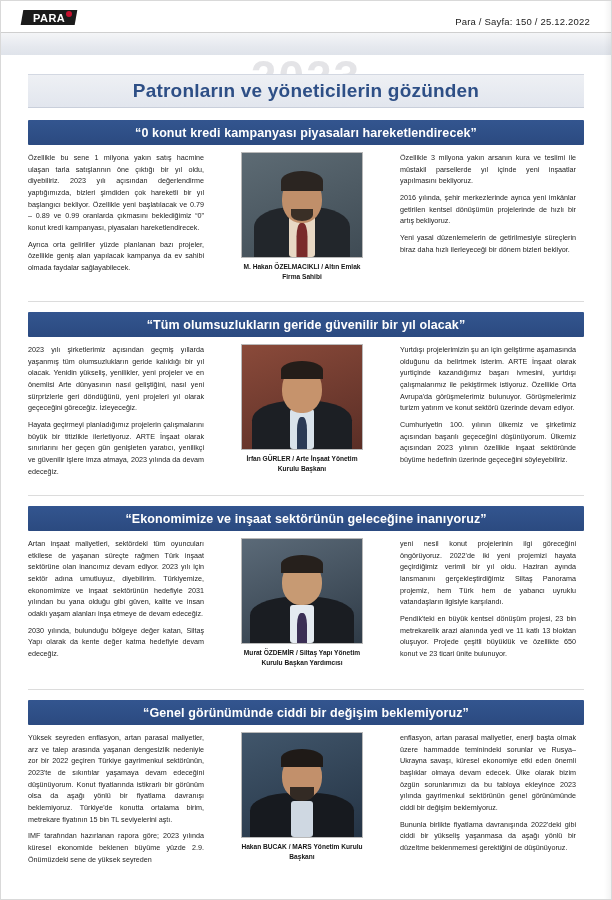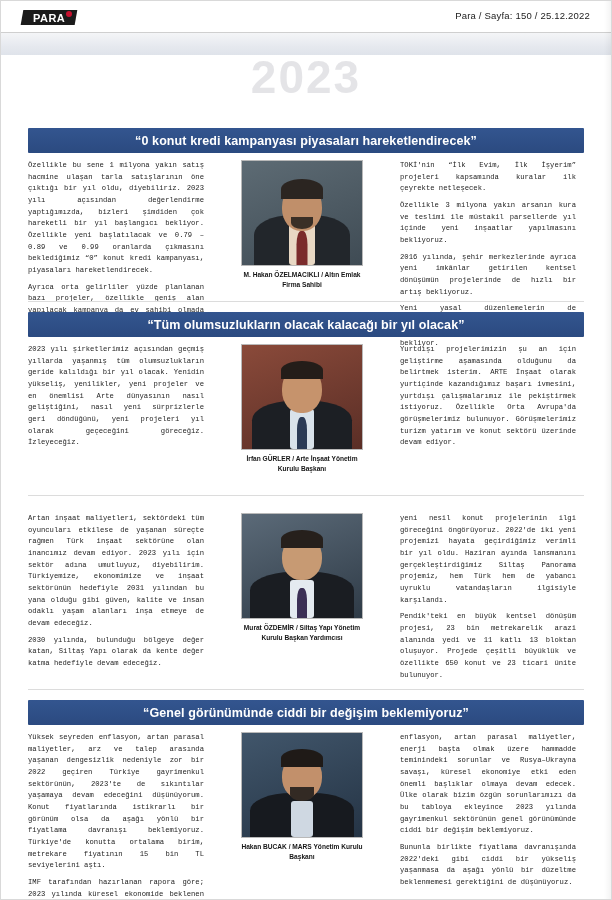--- a/index.html
+++ b/index.html
@@ -57,21 +57,21 @@
     left: 66px;
     top: 11px;
     width: 6px;
     height: 6px;
     border-radius: 50%;
     background: #c8102e;
   }
   .issue-line {
     position: absolute;
     right: 22px;
-    top: 10px;
+    top: 16px;
     font-size: 9.5px;
     color: #1b1b1b;
     letter-spacing: 0.2px;
   }
   .header-rule {
     position: absolute;
     left: 0;
     top: 32px;
     width: 612px;
     height: 1px;
@@ -149,21 +149,21 @@
     gap: 9px;
     align-items: flex-start;
   }
   .col {
     width: 176px;
     font-size: 7.2px;
     line-height: 1.62;
     color: #1d1d1d;
     text-align: justify;
   }
-  .col p { margin: 0 0 5px 0; font-family: Liberation Mono, monospace; }
+  .col p { margin: 0 0 5px 0; }
   .photo-col {
     width: 178px;
     display: flex;
     flex-direction: column;
     align-items: center;
   }
   .photo {
     width: 120px;
     height: 104px;
     border: 1px solid #b9b9b9;
@@ -196,21 +196,21 @@
     margin-top: 4px;
     width: 132px;
     text-align: center;
     font-size: 6.6px;
     font-weight: bold;
     line-height: 1.45;
     color: #151515;
   }
 
   
-  #sec-0 { top: 128px; }
+  #sec-0 { top: 120px; }
   #sec-1 { top: 312px; }
   #sec-2 { top: 506px; }
   #sec-3 { top: 700px; }
 
   .sec-divider {
     position: absolute;
     left: 28px;
     width: 556px;
     height: 1px;
     background: #dcdcdc;
@@ -237,20 +237,23 @@
     <div class="header-rule"></div>
     <div class="logo">
       <span class="logo-text">PARA</span>
     </div>
     <div class="logo-dot"></div>
     <div class="issue-line">Para / Sayfa: 150 / 25.12.2022</div>
   </div>
 
   <div class="ghost-year">2023</div>
 
+  <div class="main-title-wrap">
+    <div class="main-title">Patronların ve yöneticilerin gözünden</div>
+  </div>
 
   <div class="section" id="sec-0">
     <div class="sec-head">
       <div class="sec-head-text">“0 konut kredi kampanyası piyasaları hareketlendirecek”</div>
     </div>
     <div class="sec-body">
       <div class="col">
         <p>Özellikle bu sene 1 milyona yakın satış hacmine ulaşan tarla satışlarının öne çıktığı bir yıl oldu, diyebiliriz. 2023 yılı açısından değerlendirme yaptığımızda, bizleri şimdiden çok hareketli bir yıl başlangıcı bekliyor. Özellikle yeni başlatılacak ve 0.79 – 0.89 ve 0.99 oranlarda çıkmasını beklediğimiz “0” konut kredi kampanyası, piyasaları hareketlendirecek.</p>
         <p>Ayrıca orta gelirliler yüzde planlanan bazı projeler, özellikle geniş alan yapılacak kampanya da ev sahibi olmada faydalar sağlayabilecek.</p>
       </div>
@@ -260,56 +263,60 @@
           <div class="body" style="bottom:0;width:96px;height:50px;background:#22262b"></div>
           <div class="shirt" style="bottom:0;width:26px;height:42px;background:#e8d8c4;border-radius:3px"></div>
           <div class="body" style="bottom:0;width:11px;height:34px;background:#7a2b2b"></div>
           <div class="head" style="top:22px;width:40px;height:48px;background:#c08f6a"></div>
           <div class="head" style="top:18px;width:42px;height:20px;background:#2b2521;border-radius:50% 50% 0 0"></div>
           <div class="head" style="top:56px;width:22px;height:12px;background:#3a2f26;border-radius:0 0 50% 50%"></div>
         </div>
         <div class="caption">M. Hakan ÖZELMACIKLI / Altın Emlak Firma Sahibi</div>
       </div>
       <div class="col">
-        <p>TOKİ'nin “İlk Evim, İlk İşyerim” projeleri kapsamında kuralar ilk çeyrekte netleşecek.</p>
         <p>Özellikle 3 milyona yakın arsanın kura ve teslimi ile müstakil parsellerde yıl içinde yeni inşaatlar yapılmasını bekliyoruz.</p>
         <p>2016 yılında, şehir merkezlerinde ayrıca yeni imkânlar getirilen kentsel dönüşümün projelerinde de hızlı bir artış bekliyoruz.</p>
         <p>Yeni yasal düzenlemelerin de getirilmesiyle süreçlerin biraz daha hızlı ilerleyeceği bir dönem bizleri bekliyor.</p>
       </div>
     </div>
   </div>
   <div class="sec-divider" id="div-0"></div>
 
   <div class="section" id="sec-1">
     <div class="sec-head">
-      <div class="sec-head-text">“Tüm olumsuzlukların olacak kalacağı bir yıl olacak”</div>
+      <div class="sec-head-text">“Tüm olumsuzlukların geride güvenilir bir yıl olacak”</div>
     </div>
     <div class="sec-body">
       <div class="col">
         <p>2023 yılı şirketlerimiz açısından geçmiş yıllarda yaşanmış tüm olumsuzlukların geride kalıldığı bir yıl olacak. Yenidin yükseliş, yenilikler, yeni projeler ve en önemlisi Arte dünyasının nasıl geliştiğini, nasıl yeni sürprizlerle geri döndüğünü, yeni projeleri yıl olarak geçeceğini göreceğiz. İzleyeceğiz.</p>
+        <p>Hayata geçirmeyi planladığımız projelerin çalışmalarını büyük bir titizlikle ilerletiyoruz. ARTE İnşaat olarak sınırlarını her geçen gün genişleten yaratıcı, yenilikçi ve güvenilir işlere imza atmaya, 2023 yılında da devam edeceğiz.</p>
       </div>
       <div class="photo-col">
         <div class="photo">
           <div class="bg" style="background:linear-gradient(160deg,#8a4a3a 0%,#5a2e26 100%)"></div>
           <div class="body" style="bottom:0;width:100px;height:48px;background:#1c1f24"></div>
           <div class="shirt" style="bottom:0;width:24px;height:40px;background:#d9e2ea;border-radius:3px"></div>
           <div class="body" style="bottom:0;width:10px;height:32px;background:#2b3a55"></div>
           <div class="head" style="top:20px;width:40px;height:48px;background:#c6936c"></div>
           <div class="head" style="top:16px;width:42px;height:18px;background:#241d19;border-radius:50% 50% 0 0"></div>
         </div>
         <div class="caption">İrfan GÜRLER / Arte İnşaat Yönetim Kurulu Başkanı</div>
       </div>
       <div class="col">
         <p>Yurtdışı projelerimizin şu an için geliştirme aşamasında olduğunu da belirtmek isterim. ARTE İnşaat olarak yurtiçinde kazandığımız başarı ivmesini, yurtdışı çalışmalarımız ile pekiştirmek istiyoruz. Özellikle Orta Avrupa'da görüşmelerimiz bulunuyor. Görüşmelerimiz turizm yatırım ve konut sektörü üzerinde devam ediyor.</p>
+        <p>Cumhuriyetin 100. yılının ülkemiz ve şirketimiz açısından başarılı geçeceğini düşünüyorum. Ülkemiz açısından 2023 yılının özellikle inşaat sektöründe büyüme hedefinin üzerinde geçeceğini söyleyebiliriz.</p>
       </div>
     </div>
   </div>
   <div class="sec-divider" id="div-1"></div>
 
   <div class="section" id="sec-2">
+    <div class="sec-head">
+      <div class="sec-head-text">“Ekonomimize ve inşaat sektörünün geleceğine inanıyoruz”</div>
+    </div>
     <div class="sec-body">
       <div class="col">
         <p>Artan inşaat maliyetleri, sektördeki tüm oyuncuları etkilese de yaşanan süreçte rağmen Türk inşaat sektörüne olan inancımız devam ediyor. 2023 yılı için sektör adına umutluyuz, diyebilirim. Türkiyemize, ekonomimize ve inşaat sektörünün hedefiyle 2031 yılından bu yana olduğu gibi güven, kalite ve insan odaklı yaşam alanları inşa etmeye de devam edeceğiz.</p>
         <p>2030 yılında, bulunduğu bölgeye değer katan, Siltaş Yapı olarak da kente değer katma hedefiyle devam edeceğiz.</p>
       </div>
       <div class="photo-col">
         <div class="photo">
           <div class="bg" style="background:linear-gradient(160deg,#5b6a78 0%,#2f3b47 100%)"></div>
           <div class="body" style="bottom:0;width:104px;height:46px;background:#1a1d22"></div>
           <div class="shirt" style="bottom:0;width:24px;height:38px;background:#e4eaf0;border-radius:3px"></div>

